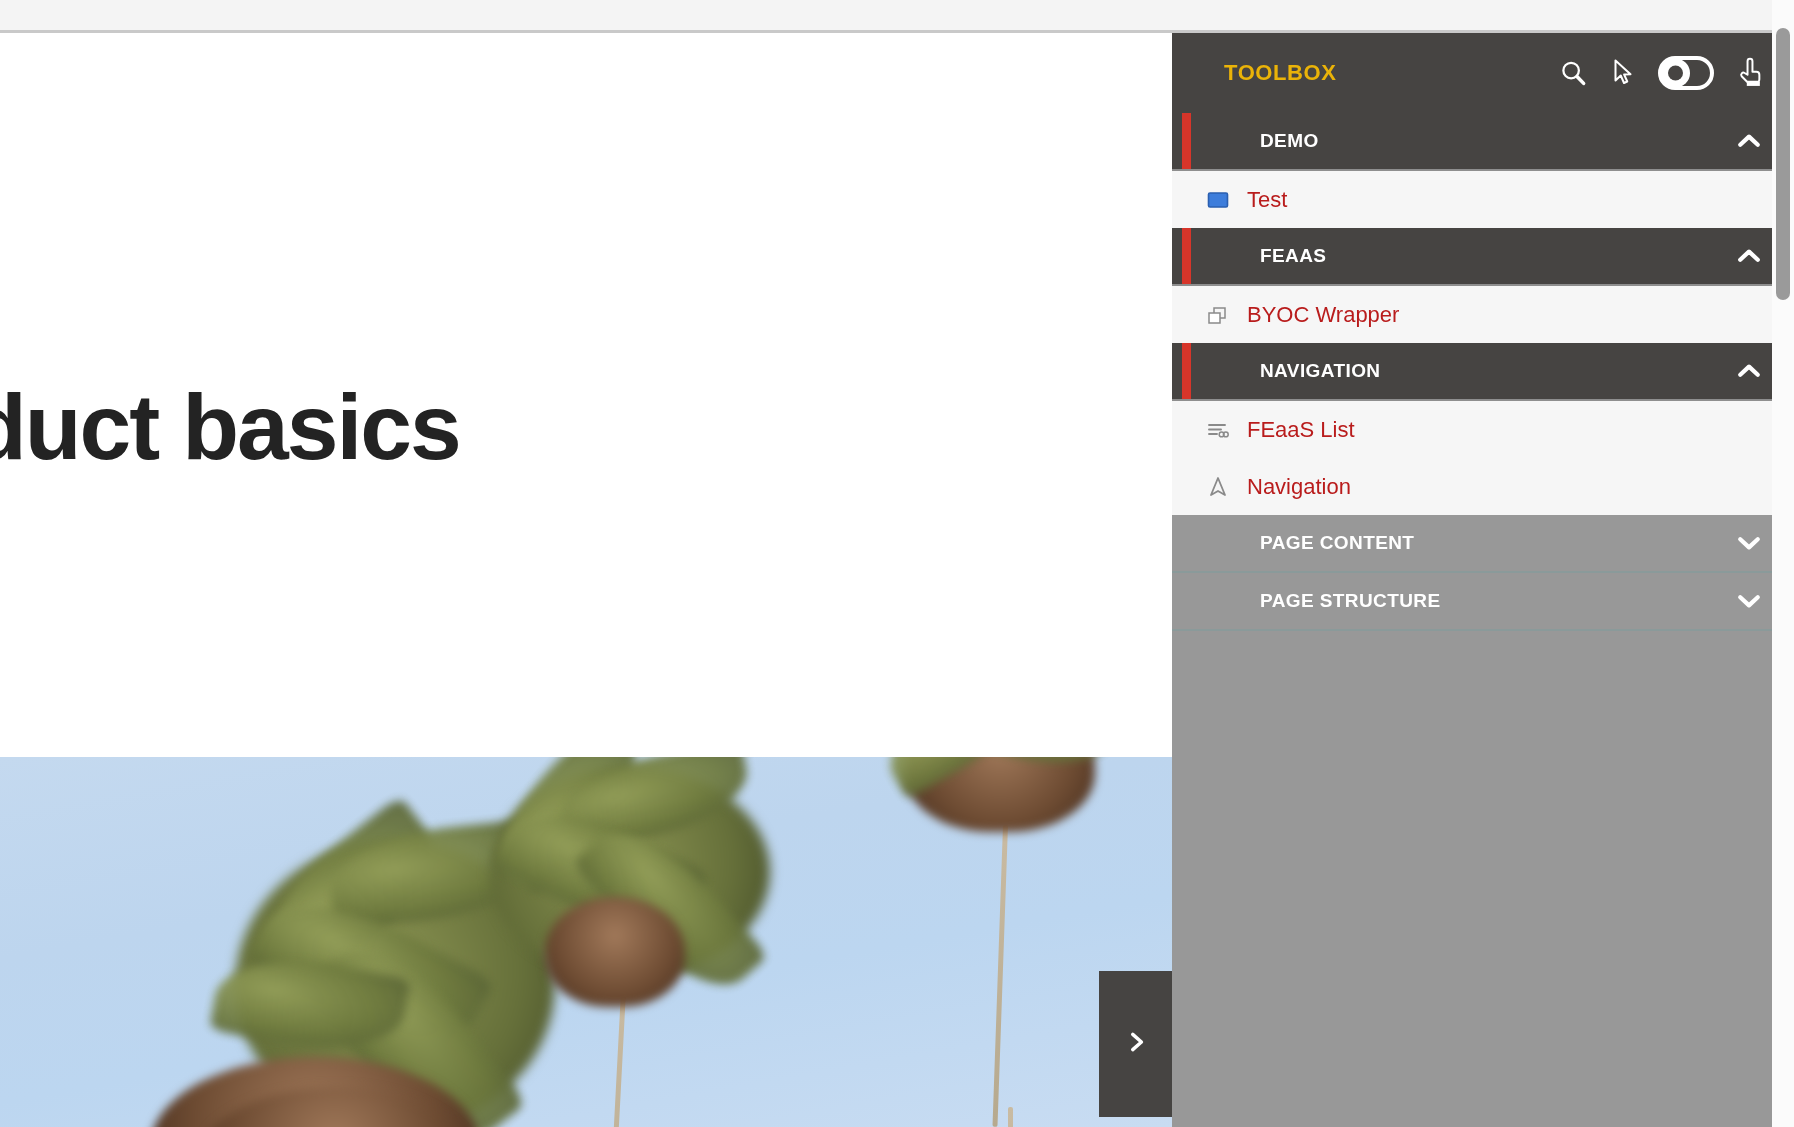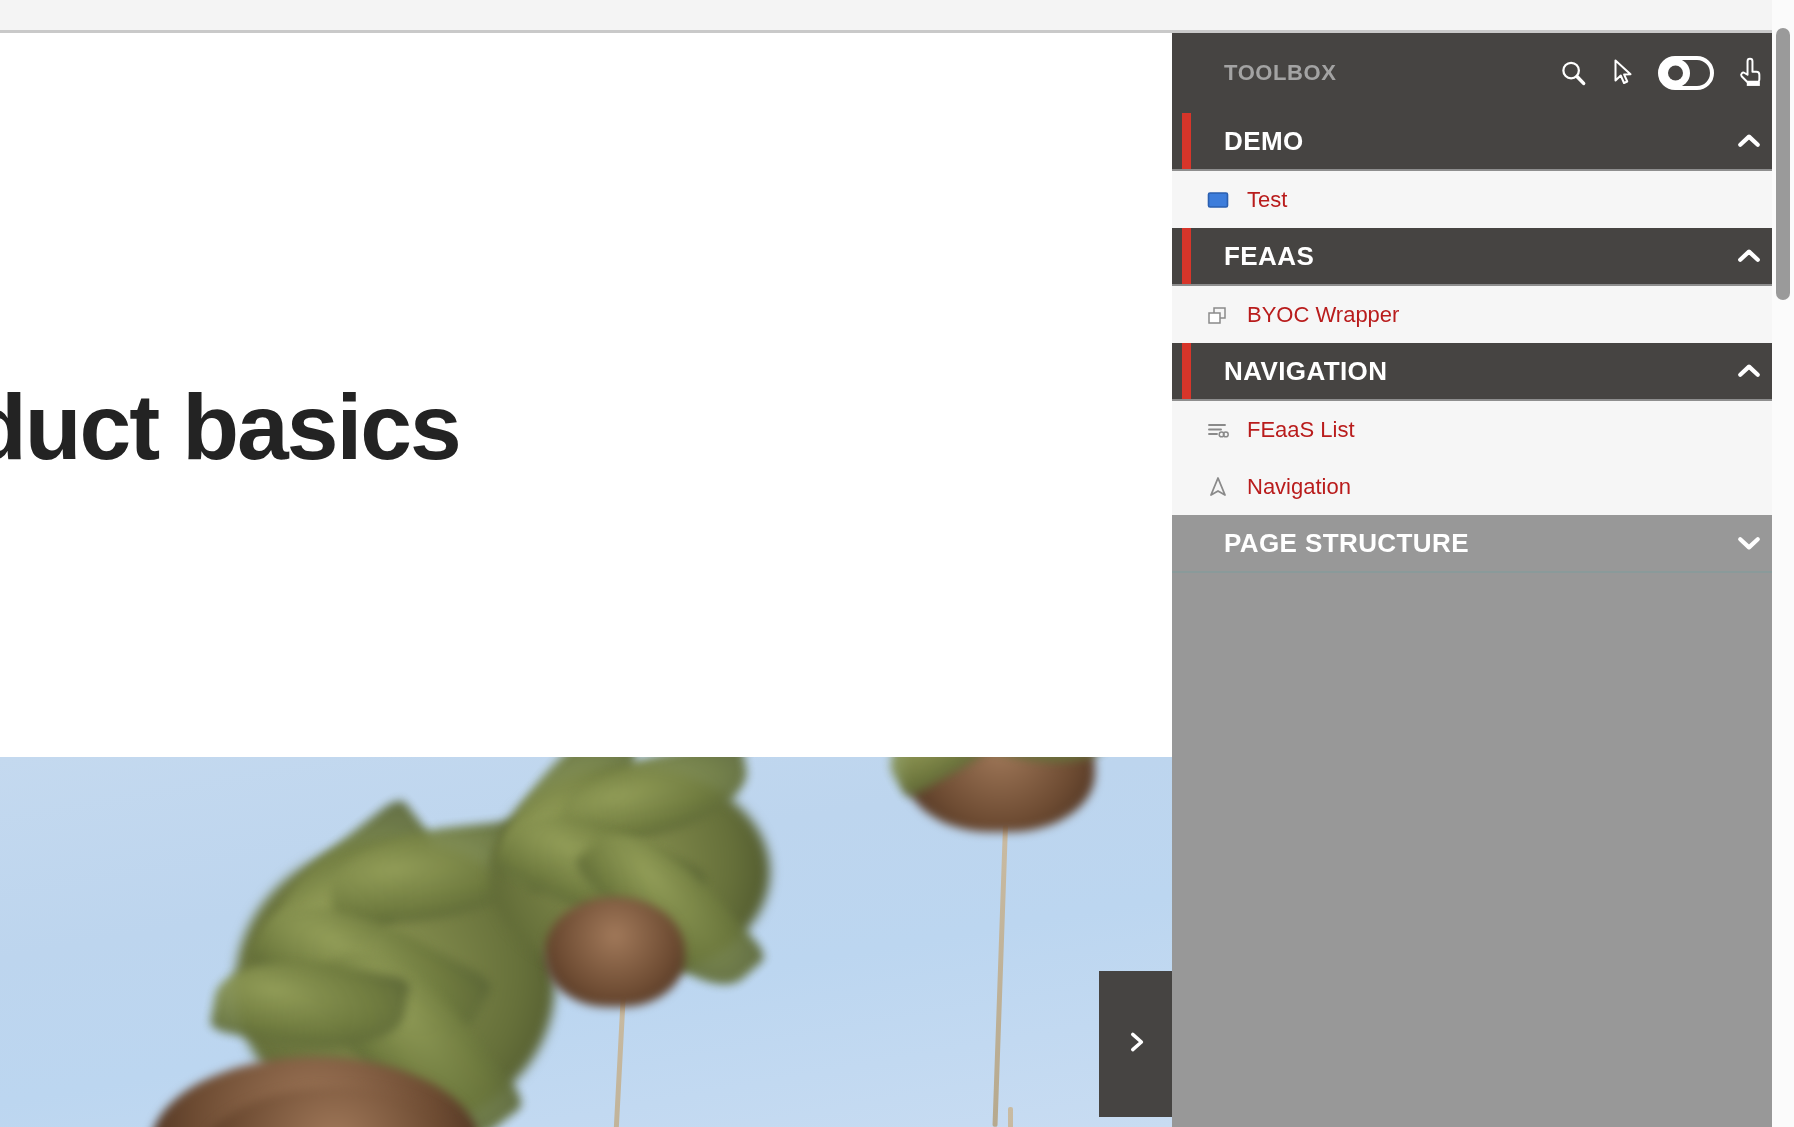--- a/index.html
+++ b/index.html
@@ -73,21 +73,21 @@
     position: absolute; left: 1172px; top: 33px;
     width: 622px; height: 1094px;
     background: #989898;
     overflow: hidden;
   }
   .tb-header {
     position: relative; height: 80px; background: #464442;
     display: flex; align-items: center; padding: 0 30px 0 52px;
   }
   .tb-title {
-    color: #a3a3a3; font-size: 22px; font-weight: 700; letter-spacing: .6px;
+    color: #eab308; font-size: 22px; font-weight: 700; letter-spacing: .6px;
     flex: 1;
   }
   .tb-actions { display: flex; align-items: center; gap: 22px; }
   .tb-icon { display: flex; align-items: center; justify-content: center; cursor: pointer; }
   .tb-icon svg { display: block; }
 
   
   .section-head {
     position: relative; height: 58px;
     background: #464442;
@@ -97,21 +97,21 @@
     border-bottom: 2px solid #8e8e8e;
   }
   .section-head.collapsed {
     background: #989898; border-bottom: 2px solid #8a9a9a;
   }
   .section-head .accent {
     position: absolute; left: 10px; top: 0; width: 9px; height: 100%;
     background: #d7352a;
   }
   .section-title {
-    flex: 1; color: #ffffff; font-size: 26px; font-weight: 700; letter-spacing: .4px;
+    flex: 1; color: #ffffff; font-size: 19px; font-weight: 700; letter-spacing: .4px; margin-left: 36px;
   }
   .chev { width: 30px; height: 30px; flex: 0 0 auto; }
 
   .section-body { background: #f6f6f6; }
   .tb-item {
     display: flex; align-items: center;
     height: 57px; padding-left: 33px;
     background: #f6f6f6;
     cursor: pointer;
     color: #b91c1c; font-size: 22px;
@@ -303,20 +303,29 @@
       <div class="tb-item">
         <span class="item-icon">
           <svg width="24" height="24" viewBox="0 0 24 24" fill="none" stroke="#8a8a8a" stroke-width="1.8" stroke-linejoin="round">
             <path d="M12 3 L19 20 L12 16 L5 20 Z"></path>
           </svg>
         </span>
         <span class="item-label">Navigation</span>
       </div>
     </div>
 
+    <div class="section-head collapsed">
+
+      <span class="section-title">PAGE CONTENT</span>
+      <span class="chev">
+        <svg viewBox="0 0 24 24" fill="none" stroke="#ffffff" stroke-width="3.4" stroke-linecap="round" stroke-linejoin="round">
+          <polyline points="5,9 12,15.5 19,9"></polyline>
+        </svg>
+      </span>
+    </div>
 
     <div class="section-head collapsed">
 
       <span class="section-title">PAGE STRUCTURE</span>
       <span class="chev">
         <svg viewBox="0 0 24 24" fill="none" stroke="#ffffff" stroke-width="3.4" stroke-linecap="round" stroke-linejoin="round">
           <polyline points="5,9 12,15.5 19,9"></polyline>
         </svg>
       </span>
     </div>

